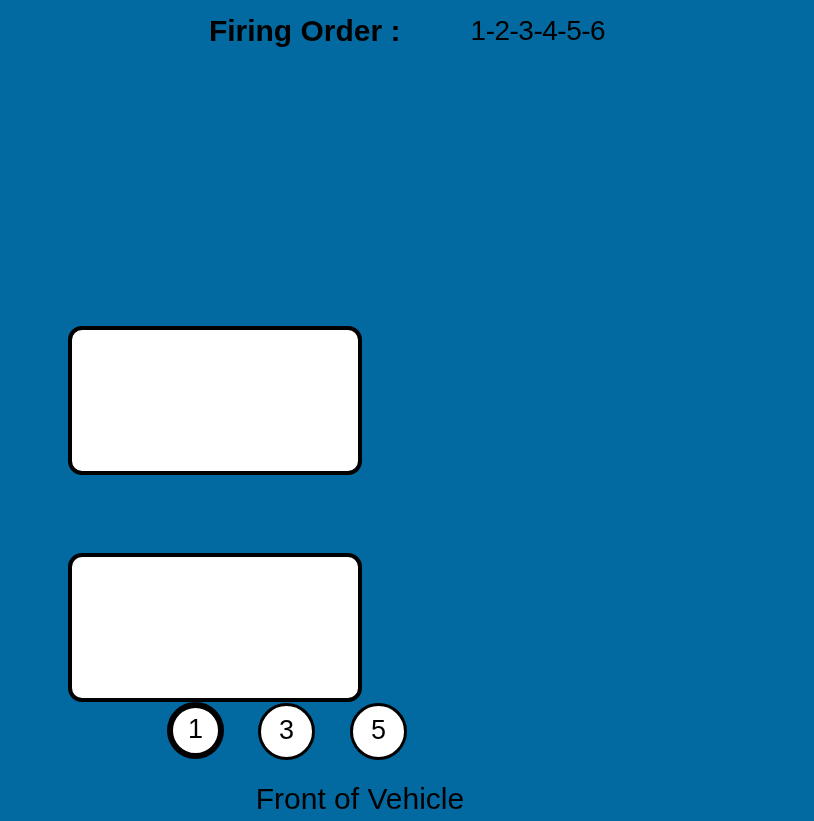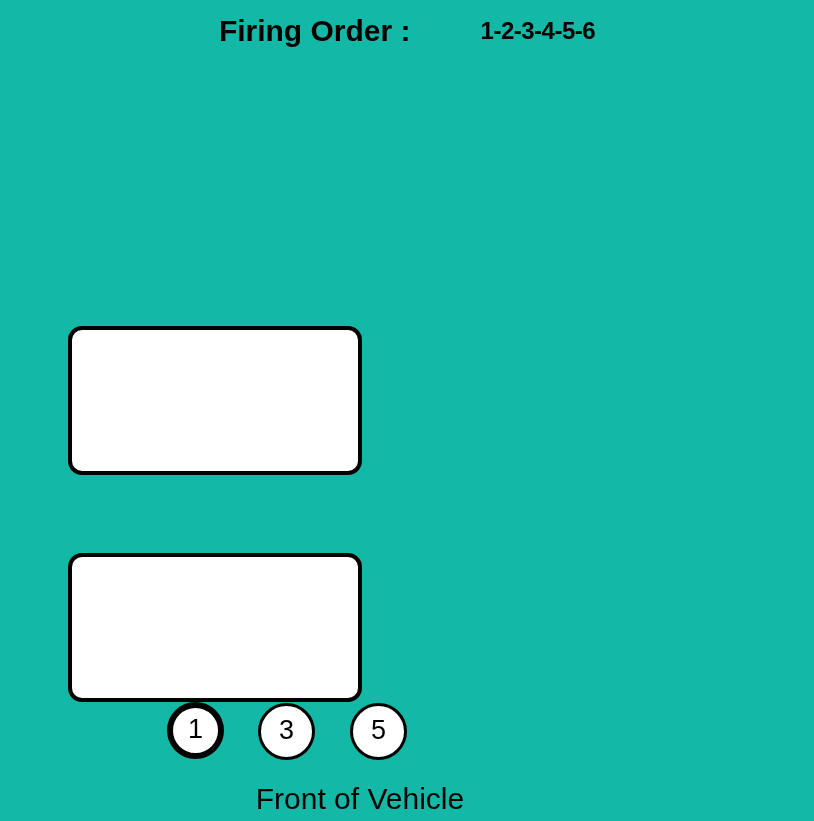--- a/index.html
+++ b/index.html
@@ -8,21 +8,21 @@
     background: #ffffff;
   }
   body {
     font-family: "Liberation Sans", sans-serif;
     color: #000000;
   }
   #page {
     position: relative;
     width: 814px;
     height: 821px;
-    background: #14b8a6;
+    background: #0369a1;
     overflow: hidden;
   }
 
   
   .title-row {
     position: absolute;
     left: 0;
     top: 10px;
     width: 814px;
     height: 42px;
@@ -35,22 +35,22 @@
     font-size: 30px;
     font-weight: bold;
     letter-spacing: 0px;
     line-height: 42px;
   }
   .title-gap {
     display: inline-block;
     width: 26px;
   }
   .title-value {
-    font-size: 24px;
-    font-weight: bold;
+    font-size: 28px;
+    font-weight: normal;
     letter-spacing: -0.5px;
     line-height: 42px;
     margin-left: 44px;
   }
 
   
   .bank {
     position: absolute;
     box-sizing: border-box;
     border: 4px solid #000000;

